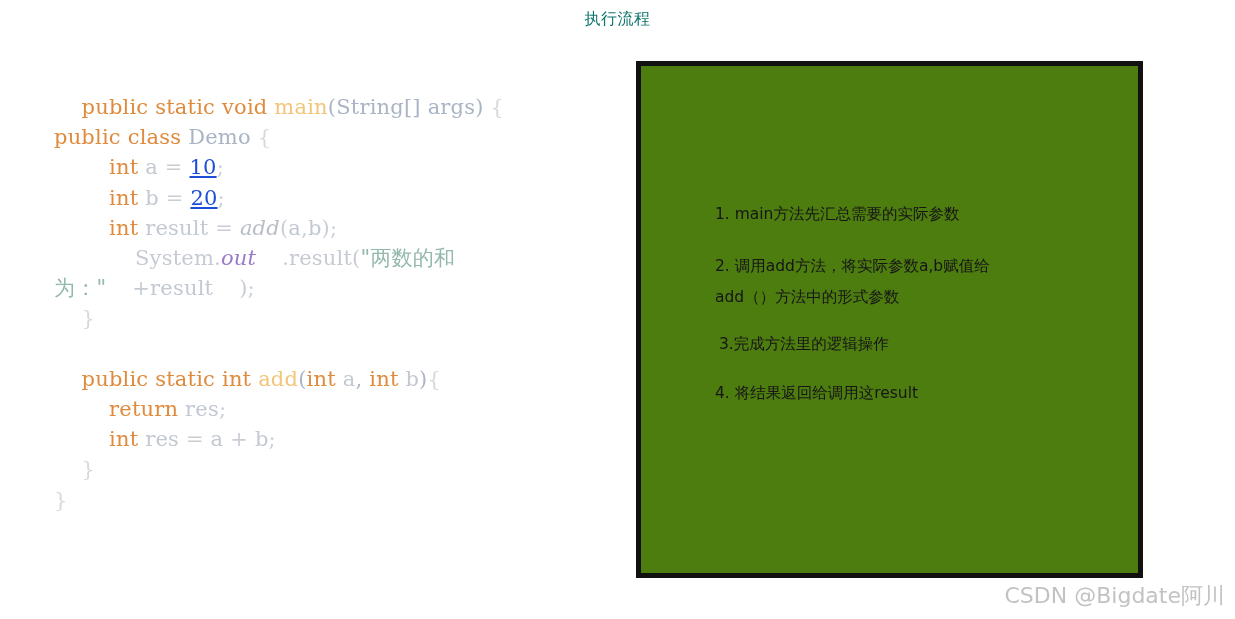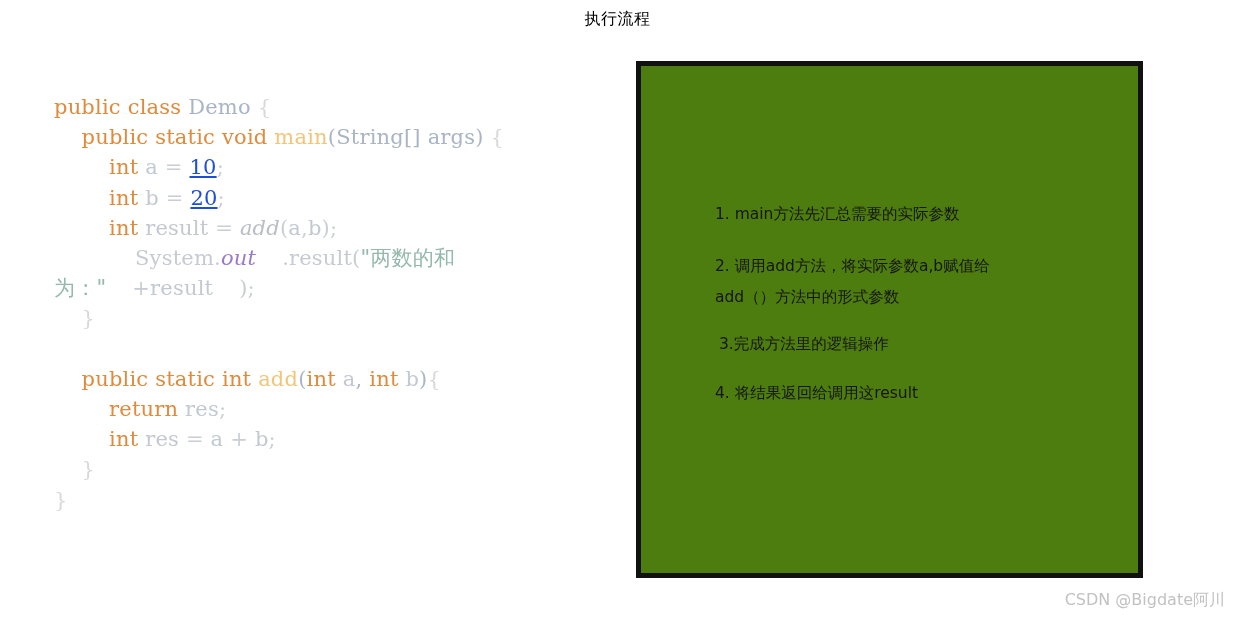--- a/index.html
+++ b/index.html
@@ -19,21 +19,21 @@
 
   
   .page-title {
     position: absolute;
     top: 9px;
     left: 0;
     width: 1235px;
     text-align: center;
     font-family: "DejaVu Sans", "Liberation Sans", sans-serif;
     font-size: 16px;
-    color: #000000;
+    color: #0f766e;
     letter-spacing: 0.5px;
     white-space: pre;
   }
 
   
   .code-panel {
     position: absolute;
     left: 54px;
     top: 92px;
     width: 575px;
@@ -90,35 +90,35 @@
   .flow-item.gap-2 { margin-bottom: 16px; }
   .flow-item.gap-3 { margin-bottom: 18px; }
   .flow-item.indent-sm { padding-left: 4px; }
 
   
   .watermark {
     position: absolute;
     right: 10px;
     bottom: 8px;
     font-family: "DejaVu Sans", "Liberation Sans", sans-serif;
-    font-size: 16px;
+    font-size: 22px;
     color: #c2c2c2;
     white-space: pre;
   }
 </style>
 </head>
 <body>
 
 <div class="page-title">执行流程</div>
 
 <div class="code-panel">
 
+  <div class="code-line">    <span class="t-kw">public</span> <span class="t-kw">static</span> <span class="t-kw">void</span> <span class="t-method">main</span><span class="t-type">(</span><span class="t-type">String[] args</span><span class="t-type">)</span> <span class="t-brace">{</span></div>
+
   <div class="code-line"><span class="t-kw">public</span> <span class="t-kw">class</span> <span class="t-type">Demo</span> <span class="t-brace">{</span></div>
-
-  <div class="code-line">    <span class="t-kw">public</span> <span class="t-kw">static</span> <span class="t-kw">void</span> <span class="t-method">main</span><span class="t-type">(</span><span class="t-type">String[] args</span><span class="t-type">)</span> <span class="t-brace">{</span></div>
 
   <div class="code-line">        <span class="t-kw">int</span> <span class="t-ident">a</span> <span class="t-punct">=</span> <span class="t-num">10</span><span class="t-punct">;</span></div>
 
   <div class="code-line">        <span class="t-kw">int</span> <span class="t-ident">b</span> <span class="t-punct">=</span> <span class="t-num">20</span><span class="t-punct">;</span></div>
 
   <div class="code-line">        <span class="t-kw">int</span> <span class="t-ident">result</span> <span class="t-punct">=</span> <span class="t-call">add</span><span class="t-punct">(</span><span class="t-ident">a</span><span class="t-punct">,</span><span class="t-ident">b</span><span class="t-punct">)</span><span class="t-punct">;</span></div>
 
   <div class="code-line">        <span class="t-plain">System.</span><span class="t-field">out</span><span class="t-plain">.result(</span><span class="t-str t-cjk">"两数的和</span></div>
 
   <div class="code-line" style="margin-left:-54px; padding-left:54px;"><span class="t-str t-cjk">为："</span><span class="t-plain">+</span><span class="t-ident">result</span><span class="t-plain">)</span><span class="t-punct">;</span></div>

